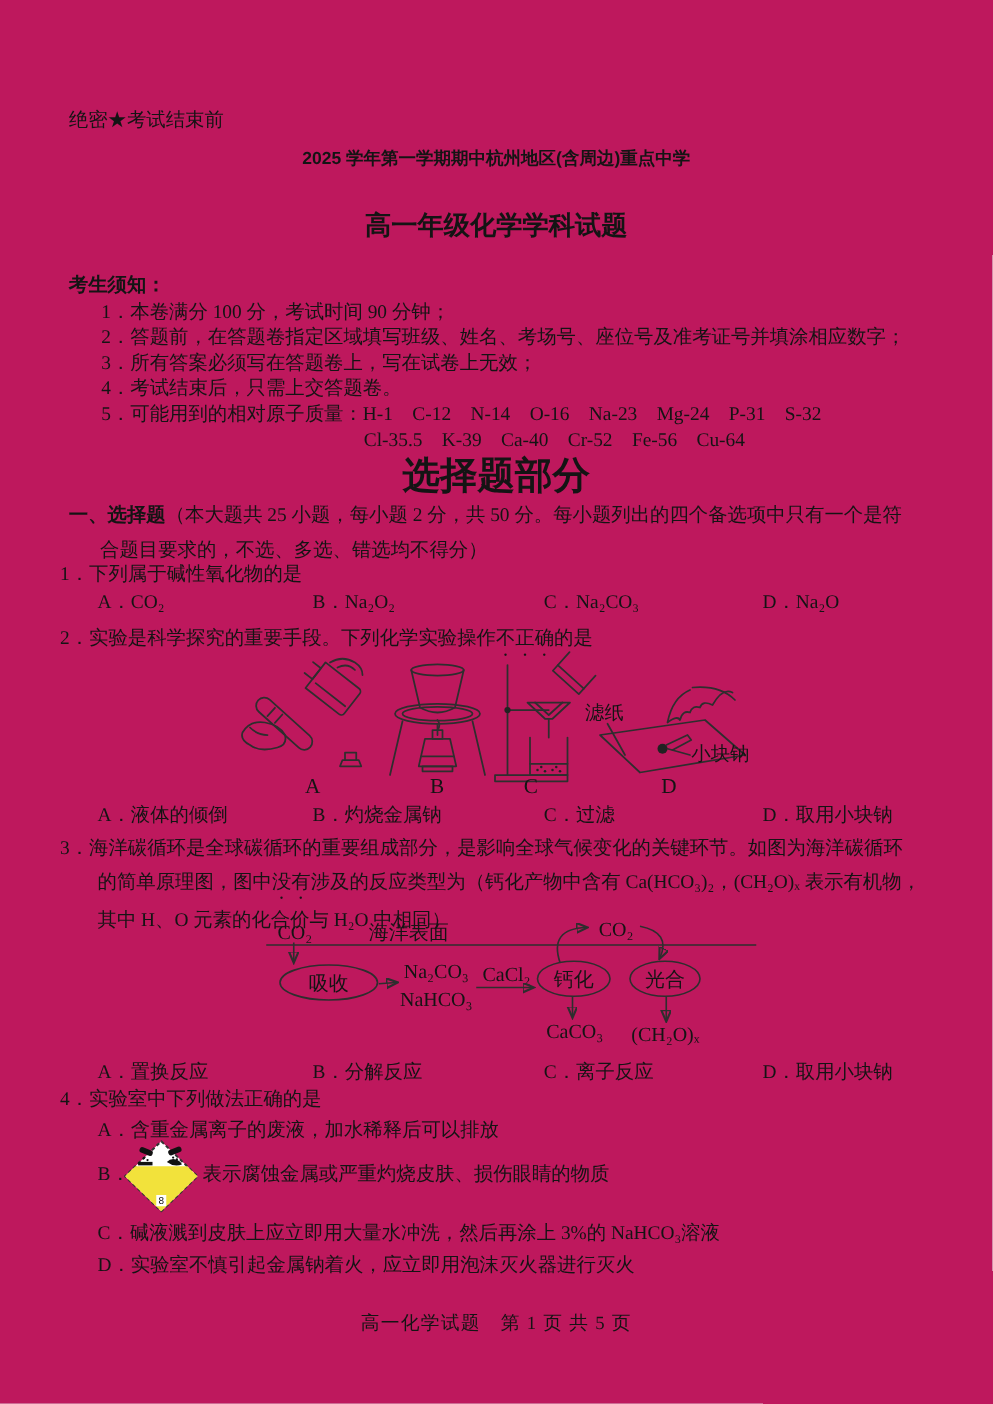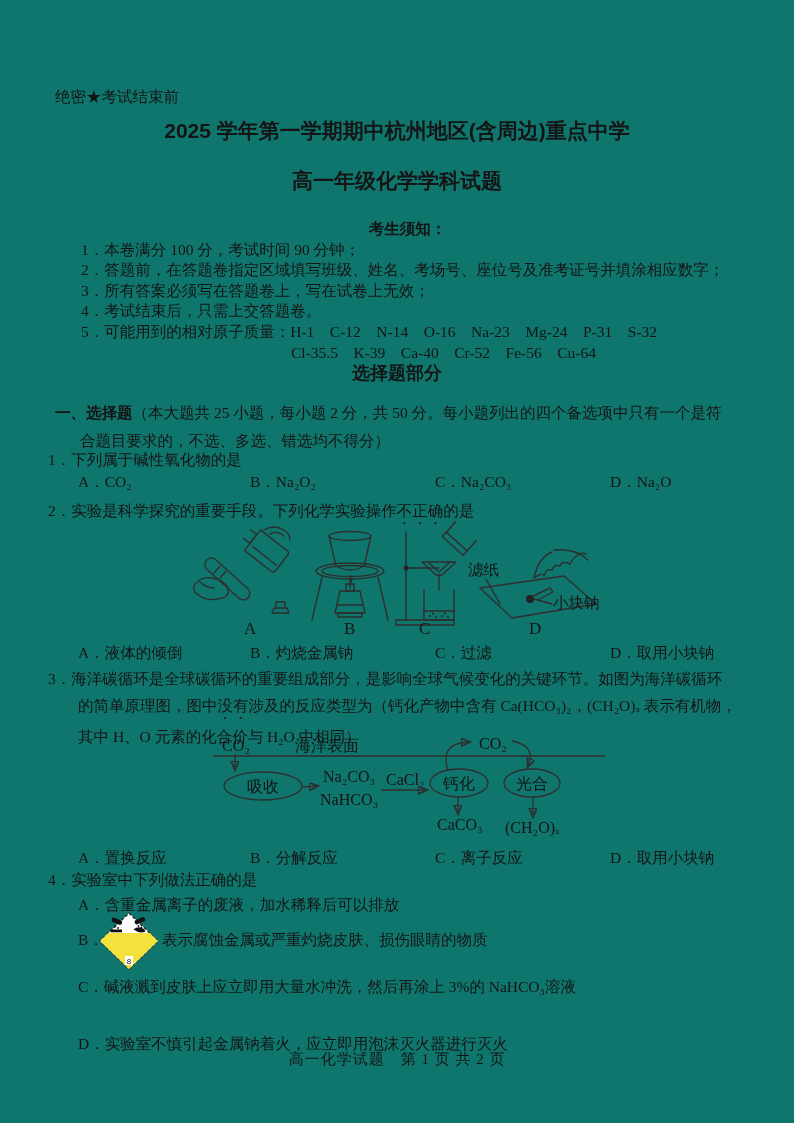--- a/index.html
+++ b/index.html
@@ -1,21 +1,21 @@
 <!DOCTYPE html>
 <html><head>
 <meta charset="utf-8">
 <style>
   html,body{margin:0;padding:0;background:#e8e8e8;}
-  .page{position:relative;width:794px;height:1123px;margin:0 auto;background:#0f766e;overflow:hidden;
+  .page{position:relative;width:794px;height:1123px;margin:0 auto;background:#be185d;overflow:hidden;
         color:#141414;font-family:"Liberation Serif","DejaVu Serif",serif;font-size:15.5px;line-height:1.35;}
   .abs{position:absolute;white-space:nowrap;}
   .blk{position:absolute;}
   .sans{font-family:"Liberation Sans","DejaVu Sans",sans-serif;}
-  .b{font-weight:700;text-align:center;}
+  .b{font-weight:700;}
   .center{left:0;width:100%;text-align:center;}
   .emph{-webkit-text-emphasis:filled dot;-webkit-text-emphasis-position:under left;
         text-emphasis:filled dot;text-emphasis-position:under left;}
   .notice{left:55px;top:219px;width:705px;line-height:20.6px;white-space:normal;}
   .notice .item{padding-left:26px;}
   .notice .m2{padding-left:236px;}
   .intro{left:55px;top:399px;width:706px;line-height:27.5px;white-space:normal;}
   .intro .l2{padding-left:25px;}
   .stem{left:48px;width:716px;white-space:normal;line-height:27px;}
   .optrow{left:0;top:0;width:702px;height:22px;}
@@ -31,34 +31,34 @@
   .figlabels span{position:absolute;font-size:17px;}
   .footer{font-size:15px;letter-spacing:1px;}
 </style>
 </head>
 <body>
 
 <div class="page">
 
   <div class="abs" style="left:55px;top:87px;">绝密★考试结束前</div>
 
-  <div class="abs center sans b" style="top:117px;font-size:21px;">2025 学年第一学期期中杭州地区(含周边)重点中学</div>
+  <div class="abs center sans b" style="top:117px;font-size:14px;">2025 学年第一学期期中杭州地区(含周边)重点中学</div>
   <div class="abs center sans b" style="top:167px;font-size:21px;">高一年级化学学科试题</div>
 
   <div class="blk notice">
     <div class="b">考生须知：</div>
     <div class="item">1．本卷满分 100 分，考试时间 90 分钟；</div>
     <div class="item">2．答题前，在答题卷指定区域填写班级、姓名、考场号、座位号及准考证号并填涂相应数字；</div>
     <div class="item">3．所有答案必须写在答题卷上，写在试卷上无效；</div>
     <div class="item">4．考试结束后，只需上交答题卷。</div>
     <div class="item">5．可能用到的相对原子质量：H-1　C-12　N-14　O-16　Na-23　Mg-24　P-31　S-32</div>
     <div class="m2">Cl-35.5　K-39　Ca-40　Cr-52　Fe-56　Cu-64</div>
   </div>
 
-  <div class="abs center sans b" style="top:361px;font-size:18px;">选择题部分</div>
+  <div class="abs center sans b" style="top:361px;font-size:30px;">选择题部分</div>
 
   <div class="blk intro">
     <div><span class="b">一、选择题</span><span>（本大题共 25 小题，每小题 2 分，共 50 分。每小题列出的四个备选项中只有一个是符</span></div>
     <div class="l2">合题目要求的，不选、多选、错选均不得分）</div>
   </div>
 
   <div class="blk stem" style="top:446px;">1．下列属于碱性氧化物的是</div>
   <div class="blk optrow" style="top:472px;">
     <span class="o1">A．CO₂</span>
     <span class="o2">B．Na₂O₂</span>
@@ -206,17 +206,17 @@
       <circle cx="40.5" cy="15" r="0.9"></circle>
         <circle cx="43.5" cy="16.5" r="0.9"></circle>
       <path d="M35.5,18.5 q3,-3 7,-2 q4,1 5,4 q-6,2.5 -12,-2 z"></path>
     </g>
     <rect x="27" y="45" width="8" height="9" fill="#ffffff" stroke="none"></rect>
     <text x="31" y="52.5" text-anchor="middle" font-size="8" fill="#111" font-family="Liberation Sans, DejaVu Sans, sans-serif">8</text>
   </svg>
   <div class="abs" style="left:162px;top:930px;">表示腐蚀金属或严重灼烧皮肤、损伤眼睛的物质</div>
 
   <div class="abs" style="left:78px;top:977px;">C．碱液溅到皮肤上应立即用大量水冲洗，然后再涂上 3%的 NaHCO₃溶液</div>
-  <div class="abs" style="left:78px;top:1003px;margin-top:31px;">D．实验室不慎引起金属钠着火，应立即用泡沫灭火器进行灭火</div>
-
-  <div class="abs center footer" style="top:1049px;">高一化学试题　第 1 页 共 2 页</div>
+  <div class="abs" style="left:78px;top:1003px;">D．实验室不慎引起金属钠着火，应立即用泡沫灭火器进行灭火</div>
+
+  <div class="abs center footer" style="top:1049px;">高一化学试题　第 1 页 共 5 页</div>
 
 </div>
 
 </body></html>

